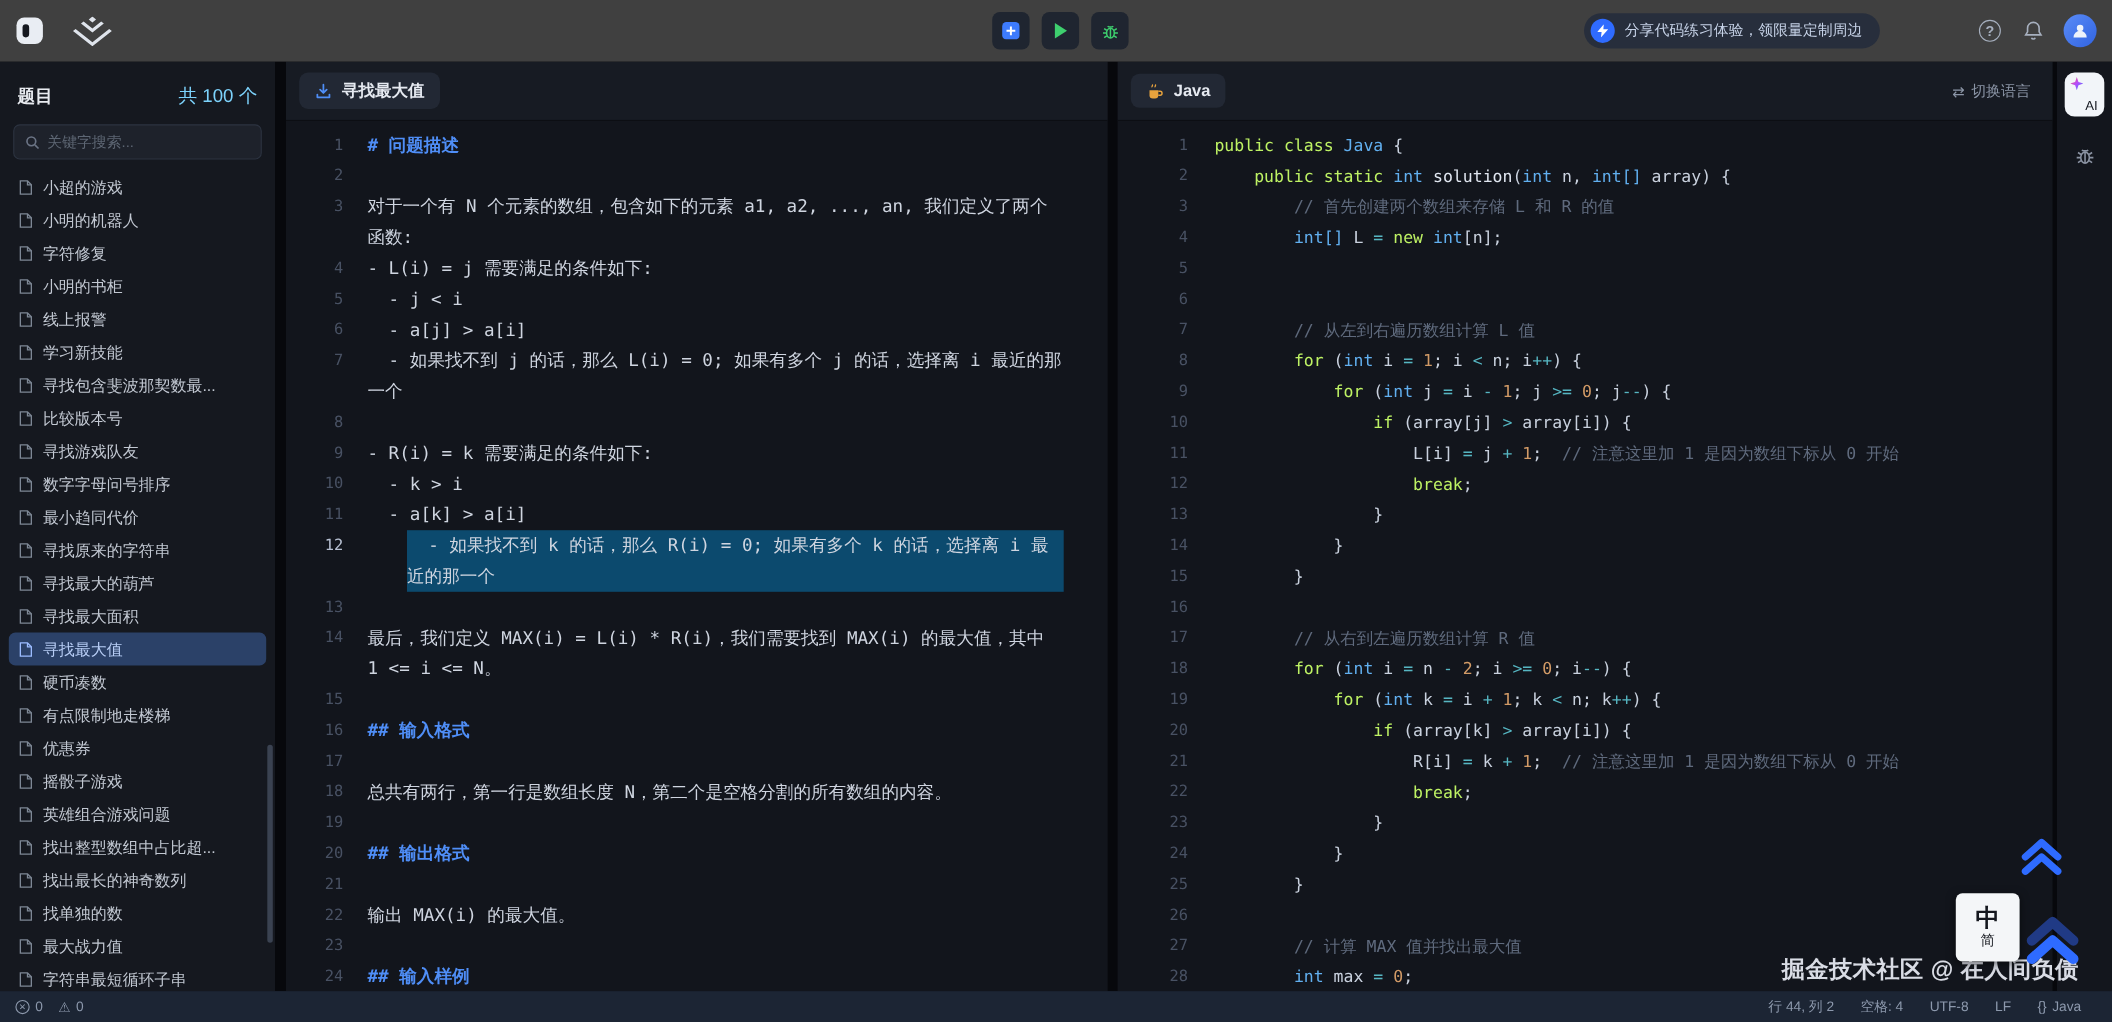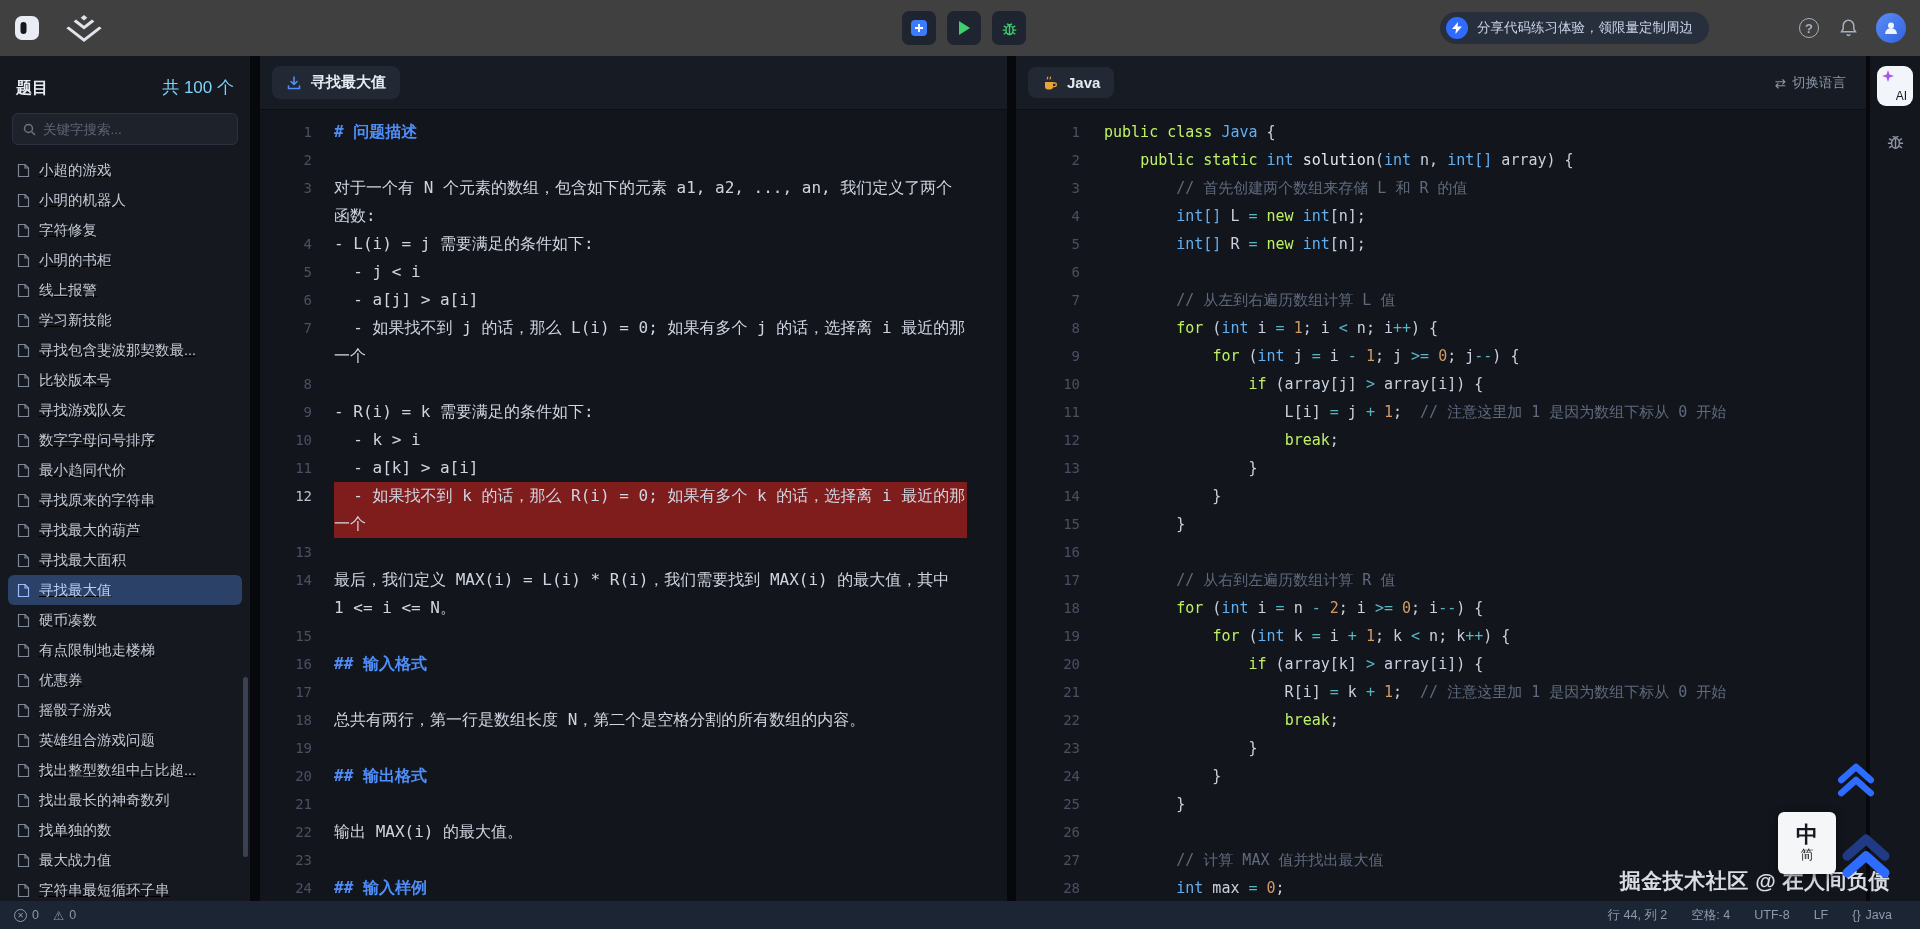--- a/index.html
+++ b/index.html
@@ -26,21 +26,21 @@
   .gap10 { flex:0 0 10px; } .gap9 { flex:0 0 9px; } .gap4 { flex:0 0 4px; }
 
   
   .sidebar { flex:0 0 250px; background:#15181f; display:flex; flex-direction:column; position:relative; overflow:hidden; }
   .sb-head { display:flex; justify-content:space-between; align-items:baseline; padding:20px 16px 8px 16px;gap:20px; }
   .sb-title { font-size:16px; font-weight:700; color:#e8ebf0; }
   .sb-count { font-size:17px; color:#7dd3fc;text-align:center; }
   .sb-search { margin:6px 12px 8px 12px; height:32px; background:#1e222b; border:1px solid #2c3340; border-radius:6px; display:flex; align-items:center; gap:7px; padding:0 10px; }
   .sb-search input { background:transparent; border:none; outline:none; color:#aeb6c2; font-size:13.5px; width:100%; font-family:"Liberation Sans",sans-serif; }
   .sb-search input::placeholder { color:#5d6673; }
-  .sb-list { flex:1; overflow:hidden; padding-top:2px;text-decoration:underline; }
+  .sb-list { flex:1; overflow:hidden; padding-top:2px; }
   .sb-item { display:flex; align-items:center; gap:9px; height:30px; margin:0 8px; padding:0 9px; border-radius:6px; color:#c2c8d2; font-size:14.5px; cursor:pointer; white-space:nowrap; }
   .sb-item .doc-ico { color:#7d8795; flex:0 0 auto; display:flex; }
   .sb-item span.lbl { overflow:hidden; text-overflow:ellipsis; }
   .sb-item.active { background:#2b4168; color:#b7cdf5; }
   .sb-item.active .doc-ico { color:#9cbcff; }
   .sb-scrollthumb { position:absolute; right:2px; top:621px; width:5px; height:180px; background:#3a4251; border-radius:3px; }
 
   
   .panel { display:flex; flex-direction:column; min-width:0; }
   .panel-mid { flex:0 0 747px; }
@@ -50,21 +50,21 @@
   .head-chip .chip-title { font-size:15px; font-weight:700; color:#e6eaf1; }
   .lang-switch { margin-left:auto; display:flex; align-items:center; gap:6px; color:#8b95a6; font-size:13.5px; cursor:pointer; padding-right:8px; }
   .panel-body { flex:1; background:#12151c; overflow:hidden; padding-top:8px; font-family:"DejaVu Sans Mono",monospace; }
 
   
   .md-row { display:flex; align-items:flex-start; }
   .md-row .gut { flex:0 0 74px; padding-right:22px; text-align:right; color:#485163; font-size:14px; line-height:28px; user-select:none; }
   .md-row.active .gut { color:#b7c0d2; }
   .md-text { flex:1; margin-right:40px; white-space:pre-wrap; color:#cfd5e0; font-size:16px; line-height:28px; min-height:28px; word-break:break-word; }
   .md-text.md-h { color:#4f8ef7; font-weight:700; }
-  .md-row.active .md-text { background:#7f1d1d; }
+  .md-row.active .md-text { background:#0c4a6e;margin-left:36px; }
 
   
   .code-row { display:flex; height:28px; white-space:pre; }
   .code-row .gut { flex:0 0 88px; padding-right:24px; text-align:right; color:#485163; font-size:14px; line-height:28px; user-select:none; }
   .code-text { flex:1; font-size:15px; line-height:28px; overflow:hidden; }
   .tok-pl{color:#c9d1de} .tok-k{color:#bef264} .tok-t{color:#61afef} .tok-f{color:#e0e6f0}
   .tok-n{color:#d19a66} .tok-c{color:#5f6a7d} .tok-o{color:#56b6c2}
 
   
   .right-toolbar { flex:0 0 50px; background:#13161d; display:flex; flex-direction:column; align-items:center; padding-top:10px; gap:26px; }
@@ -538,21 +538,21 @@
         <div class="lang-switch">
           <span>⇄</span>
           <span>切换语言</span>
         </div>
       </div>
       <div class="panel-body">
           <div class="code-row"><span class="gut">1</span><span class="code-text"><span class="tok-k">public</span><span class="tok-pl"> </span><span class="tok-k">class</span><span class="tok-pl"> </span><span class="tok-t">Java</span><span class="tok-pl"> {</span></span></div>
           <div class="code-row"><span class="gut">2</span><span class="code-text"><span class="tok-pl">    </span><span class="tok-k">public</span><span class="tok-pl"> </span><span class="tok-k">static</span><span class="tok-pl"> </span><span class="tok-t">int</span><span class="tok-pl"> </span><span class="tok-f">solution</span><span class="tok-pl">(</span><span class="tok-t">int</span><span class="tok-pl"> n, </span><span class="tok-t">int[]</span><span class="tok-pl"> array) {</span></span></div>
           <div class="code-row"><span class="gut">3</span><span class="code-text"><span class="tok-pl">        </span><span class="tok-c">// 首先创建两个数组来存储 L 和 R 的值</span></span></div>
           <div class="code-row"><span class="gut">4</span><span class="code-text"><span class="tok-pl">        </span><span class="tok-t">int[]</span><span class="tok-pl"> L </span><span class="tok-o">=</span><span class="tok-pl"> </span><span class="tok-k">new</span><span class="tok-pl"> </span><span class="tok-t">int</span><span class="tok-pl">[n];</span></span></div>
-          <div class="code-row"><span class="gut">5</span><span class="code-text"><span class="tok-pl">        </span><span class="tok-t">int[]</span><span class="tok-pl"> R </span><span class="tok-o">=</span><span class="tok-pl"> </span><span class="tok-k">new</span><span class="tok-pl"> </span><span class="tok-t">int</span><span class="tok-pl">[n];</span></span></div>
+          <div class="code-row"><span class="gut">5</span></div>
           <div class="code-row"><span class="gut">6</span><span class="code-text"></span></div>
           <div class="code-row"><span class="gut">7</span><span class="code-text"><span class="tok-pl">        </span><span class="tok-c">// 从左到右遍历数组计算 L 值</span></span></div>
           <div class="code-row"><span class="gut">8</span><span class="code-text"><span class="tok-pl">        </span><span class="tok-k">for</span><span class="tok-pl"> (</span><span class="tok-t">int</span><span class="tok-pl"> i </span><span class="tok-o">=</span><span class="tok-pl"> </span><span class="tok-n">1</span><span class="tok-pl">; i </span><span class="tok-o">&lt;</span><span class="tok-pl"> n; i</span><span class="tok-o">++</span><span class="tok-pl">) {</span></span></div>
           <div class="code-row"><span class="gut">9</span><span class="code-text"><span class="tok-pl">            </span><span class="tok-k">for</span><span class="tok-pl"> (</span><span class="tok-t">int</span><span class="tok-pl"> j </span><span class="tok-o">=</span><span class="tok-pl"> i </span><span class="tok-o">-</span><span class="tok-pl"> </span><span class="tok-n">1</span><span class="tok-pl">; j </span><span class="tok-o">&gt;=</span><span class="tok-pl"> </span><span class="tok-n">0</span><span class="tok-pl">; j</span><span class="tok-o">--</span><span class="tok-pl">) {</span></span></div>
           <div class="code-row"><span class="gut">10</span><span class="code-text"><span class="tok-pl">                </span><span class="tok-k">if</span><span class="tok-pl"> (array[j] </span><span class="tok-o">&gt;</span><span class="tok-pl"> array[i]) {</span></span></div>
           <div class="code-row"><span class="gut">11</span><span class="code-text"><span class="tok-pl">                    L[i] </span><span class="tok-o">=</span><span class="tok-pl"> j </span><span class="tok-o">+</span><span class="tok-pl"> </span><span class="tok-n">1</span><span class="tok-pl">;  </span><span class="tok-c">// 注意这里加 1 是因为数组下标从 0 开始</span></span></div>
           <div class="code-row"><span class="gut">12</span><span class="code-text"><span class="tok-pl">                    </span><span class="tok-k">break</span><span class="tok-pl">;</span></span></div>
           <div class="code-row"><span class="gut">13</span><span class="code-text"><span class="tok-pl">                }</span></span></div>
           <div class="code-row"><span class="gut">14</span><span class="code-text"><span class="tok-pl">            }</span></span></div>
           <div class="code-row"><span class="gut">15</span><span class="code-text"><span class="tok-pl">        }</span></span></div>

